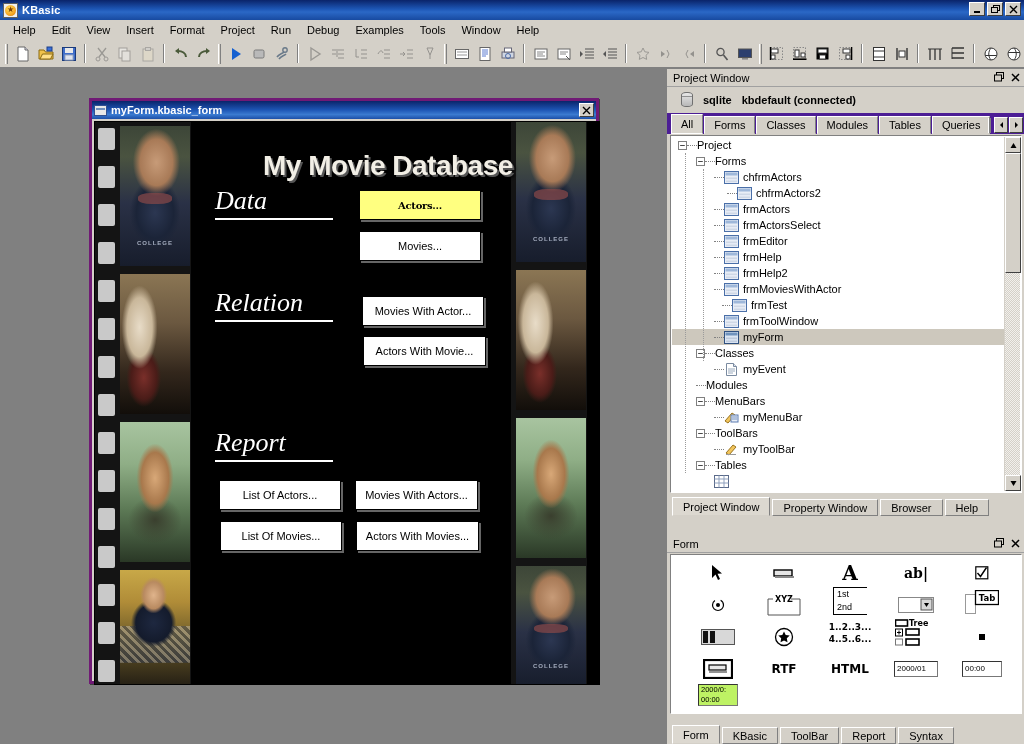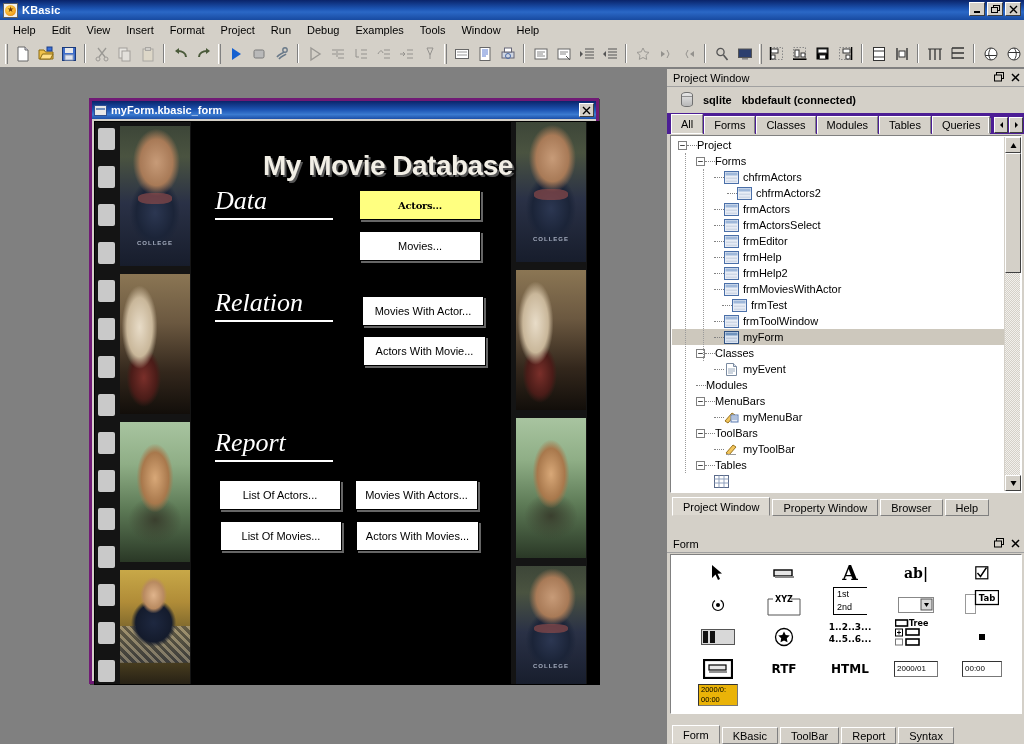--- a/index.html
+++ b/index.html
@@ -1208,21 +1208,21 @@
         <span style="font-family:'DejaVu Sans',sans-serif;font-weight:bold;font-size:12px;">HTML</span>
       </div>
       <div class="tool-cell" style="left:212px;top:98px">
         <div style="width:44px;height:16px;border:1px solid #777;border-top:1.6px solid #333;border-left:1.6px solid #333;background:#fff;font-size:8px;line-height:14px;padding-left:2px;overflow:hidden;white-space:nowrap;font-family:'Liberation Sans',sans-serif;">2000/01</div>
       </div>
       <div class="tool-cell" style="left:278px;top:98px">
         <div style="width:40px;height:16px;border:1px solid #777;border-top:1.6px solid #333;border-left:1.6px solid #333;background:#fff;font-size:8px;line-height:14px;padding-left:2px;overflow:hidden;white-space:nowrap;font-family:'Liberation Sans',sans-serif;">00:00</div>
       </div>
 
       <div class="tool-cell" style="left:14px;top:128px;height:24px">
-        <div style="width:40px;height:22px;border:1px solid #777;border-top:1.6px solid #333;border-left:1.6px solid #333;background:#eab308;font-size:7.5px;line-height:10px;padding-left:2px;overflow:hidden;font-family:'Liberation Sans',sans-serif;">
+        <div style="width:40px;height:22px;border:1px solid #777;border-top:1.6px solid #333;border-left:1.6px solid #333;background:#bef264;font-size:7.5px;line-height:10px;padding-left:2px;overflow:hidden;font-family:'Liberation Sans',sans-serif;">
           <div>2000/0:</div>
           <div>00:00</div>
         </div>
       </div>
     </div>
 
     <div class="tbx-tabs">
       <span class="btab active">Form</span>
       <span class="btab">KBasic</span>
       <span class="btab">ToolBar</span>

